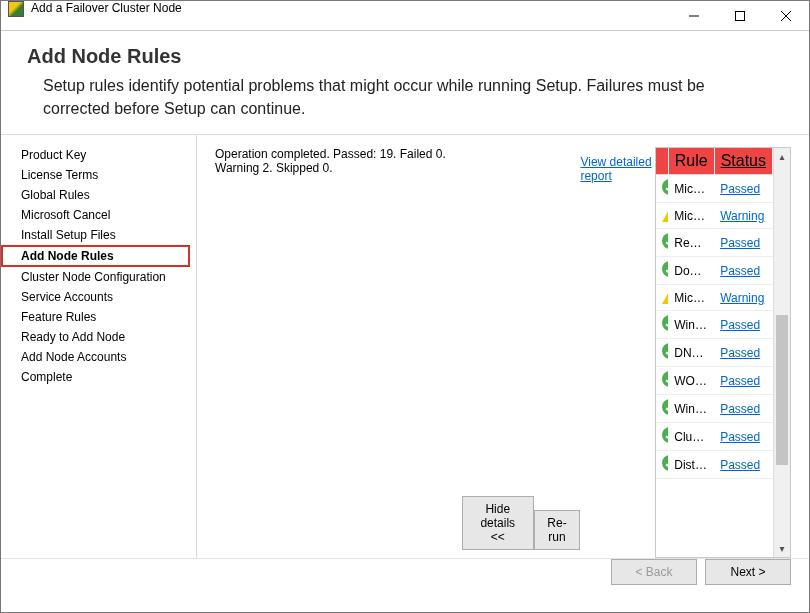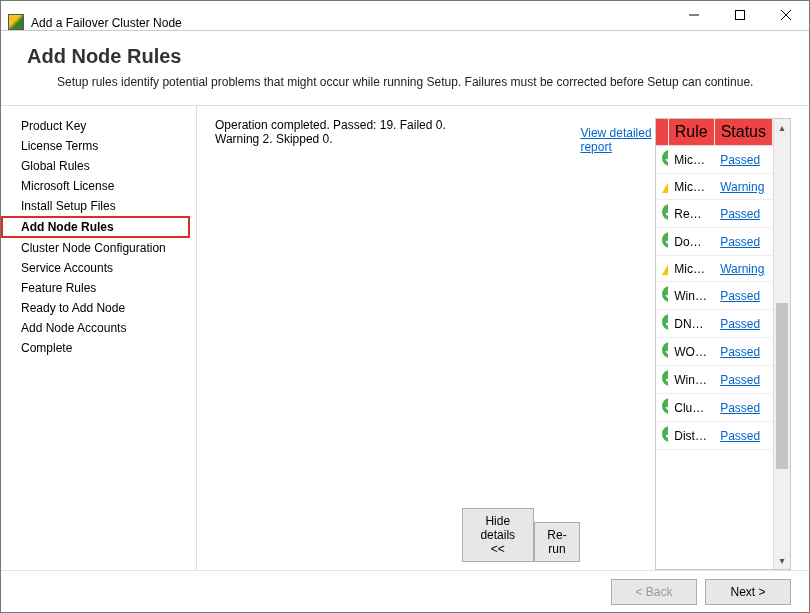--- a/index.html
+++ b/index.html
@@ -1,25 +1,25 @@
 <!DOCTYPE html>
 <html><head>
 <meta charset="utf-8">
 <style>
   * { box-sizing: border-box; }
   html, body { margin:0; padding:0; font-family: "Segoe UI", Arial, sans-serif; font-size:12px; color:#000; background:#fff; }
   .window { width:810px; height:613px; border:1px solid #777; background:#fff; display:flex; flex-direction:column; position:relative; }
-  .titlebar { height:30px; display:flex; align-items:flex-end; border-bottom:1px solid #ccc; }
+  .titlebar { height:30px; display:flex; align-items:flex-start; border-bottom:1px solid #ccc; }
   .titlebar .icon { width:16px; height:16px; margin:0 7px; background:linear-gradient(135deg,#f5c518 40%,#3a7e2e 60%); border:1px solid #555; }
   .titlebar .title { flex:1; font-size:12px; }
   .titlebar .ctl { width:46px; height:30px; display:flex; align-items:center; justify-content:center; }
   .titlebar .ctl svg { stroke:#000; stroke-width:1; fill:none; }
   .header { padding:14px 26px 14px 26px; border-bottom:1px solid #ddd; }
   .header h1 { margin:0 0 6px 0; font-size:20px; font-weight:600; color:#333; }
-  .header p { margin:0 0 0 30px; font-size:12px; color:#222; line-height:1.45; max-width:700px; }
+  .header p { margin:0 0 0 16px; font-size:16px; color:#222; line-height:1.45; max-width:700px; }
   .body { flex:1; display:flex; min-height:0; }
   .nav { width:196px; border-right:1px solid #ddd; padding:10px 0; }
   .nav .item { padding:3px 0 3px 20px; font-size:12px; white-space:nowrap; }
   .nav .item.active { font-weight:700; }
   .nav .item.highlight { outline:2px solid #d93025; outline-offset:-2px; margin-right:6px; padding-top:4px; padding-bottom:4px; }
   .content { flex:1; padding:12px 18px 0 18px; display:flex; flex-direction:row; min-height:0; }
   .status { font-size:12px; margin-bottom:10px; }
   .progress { height:18px; background:#25a425; margin-bottom:18px; }
   .actions { display:flex; align-items:flex-end; margin-bottom:8px; }
   .btn { background:#e7e7e7; border:1px solid #adadad; padding:5px 12px; font-size:12px; color:#000; }
@@ -28,30 +28,30 @@
   .report { margin-top:8px; margin-bottom:10px; }
   .grid-wrap { border:1px solid #c9c9c9; flex:1; min-height:0; display:flex; }
   .grid { flex:1; overflow:hidden; }
   .grid-scroll { width:17px; background:#f0f0f0; border-left:1px solid #dcdcdc; position:relative; }
   .grid-scroll .arrow { height:17px; display:flex; align-items:center; justify-content:center; color:#555; font-size:10px; }
   .grid-scroll .track { position:absolute; top:17px; bottom:17px; left:0; right:0; }
   .grid-scroll .thumb { position:absolute; left:2px; right:2px; top:40%; height:40%; background:#c4c4c4; }
   .grid table { width:100%; border-collapse:collapse; }
   .grid th { text-align:left; font-weight:400; font-size:16px; padding:4px 6px; background:#ef4444; border-bottom:1px solid #ddd; border-right:1px solid #eee; height:22px; }
   .grid th.iconcol { width:24px; }
-  .grid th.statuscol { width:170px; }
+  .grid th.statuscol { width:170px;text-decoration:underline; }
   .grid td { padding:4px 6px; border-bottom:1px solid #eee; font-size:12px; height:25px; white-space:nowrap; overflow:hidden; text-overflow:ellipsis; max-width:0; }
   .grid td.iconcell { width:24px; text-align:center; }
   .grid td.rulecell { width:340px; }
   .grid td.statuscell { width:170px;margin-left:42px; }
   .ico-pass { display:inline-block; width:16px; height:16px; border-radius:50%; background:#4caf50; position:relative; }
   .ico-pass::after { content:""; position:absolute; left:4px; top:6px; width:6px; height:3px; border-left:2px solid #fff; border-bottom:2px solid #fff; transform:rotate(-50deg); }
   .ico-warn { display:inline-block; width:0; height:0; border-left:8px solid transparent; border-right:8px solid transparent; border-bottom:14px solid #f7c600; position:relative; top:1px; }
   .ico-warn::after { content:"!"; position:absolute; left:-2px; top:2px; font-size:10px; font-weight:700; color:#000; }
-  .footer { height:42px; border-top:1px solid #e4e4e4; display:flex; align-items:center; justify-content:flex-end; padding:0 18px; gap:8px; }
+  .footer { height:54px; border-top:1px solid #e4e4e4; display:flex; align-items:flex-start; justify-content:flex-end; padding:0 18px; gap:8px; }
   .footer .btn { min-width:86px; text-align:center; }
   .footer .btn.disabled { color:#9a9a9a; }
 </style>
 </head>
 <body>
 
 <div class="window">
 
   <div class="titlebar">
     <div class="icon"></div>
@@ -78,21 +78,21 @@
     <h1>Add Node Rules</h1>
     <p>Setup rules identify potential problems that might occur while running Setup. Failures must be corrected before Setup can continue.</p>
   </div>
 
   <div class="body">
 
     <div class="nav" id="nav">
         <div class="item">Product Key</div>
         <div class="item">License Terms</div>
         <div class="item">Global Rules</div>
-        <div class="item">Microsoft License</div>
+        <div class="item">Microsoft Cancel</div>
         <div class="item">Install Setup Files</div>
         <div class="item active highlight">Add Node Rules</div>
         <div class="item">Cluster Node Configuration</div>
         <div class="item">Service Accounts</div>
         <div class="item">Feature Rules</div>
         <div class="item">Ready to Add Node</div>
         <div class="item">Add Node Accounts</div>
         <div class="item">Complete</div>
       </div>
 

